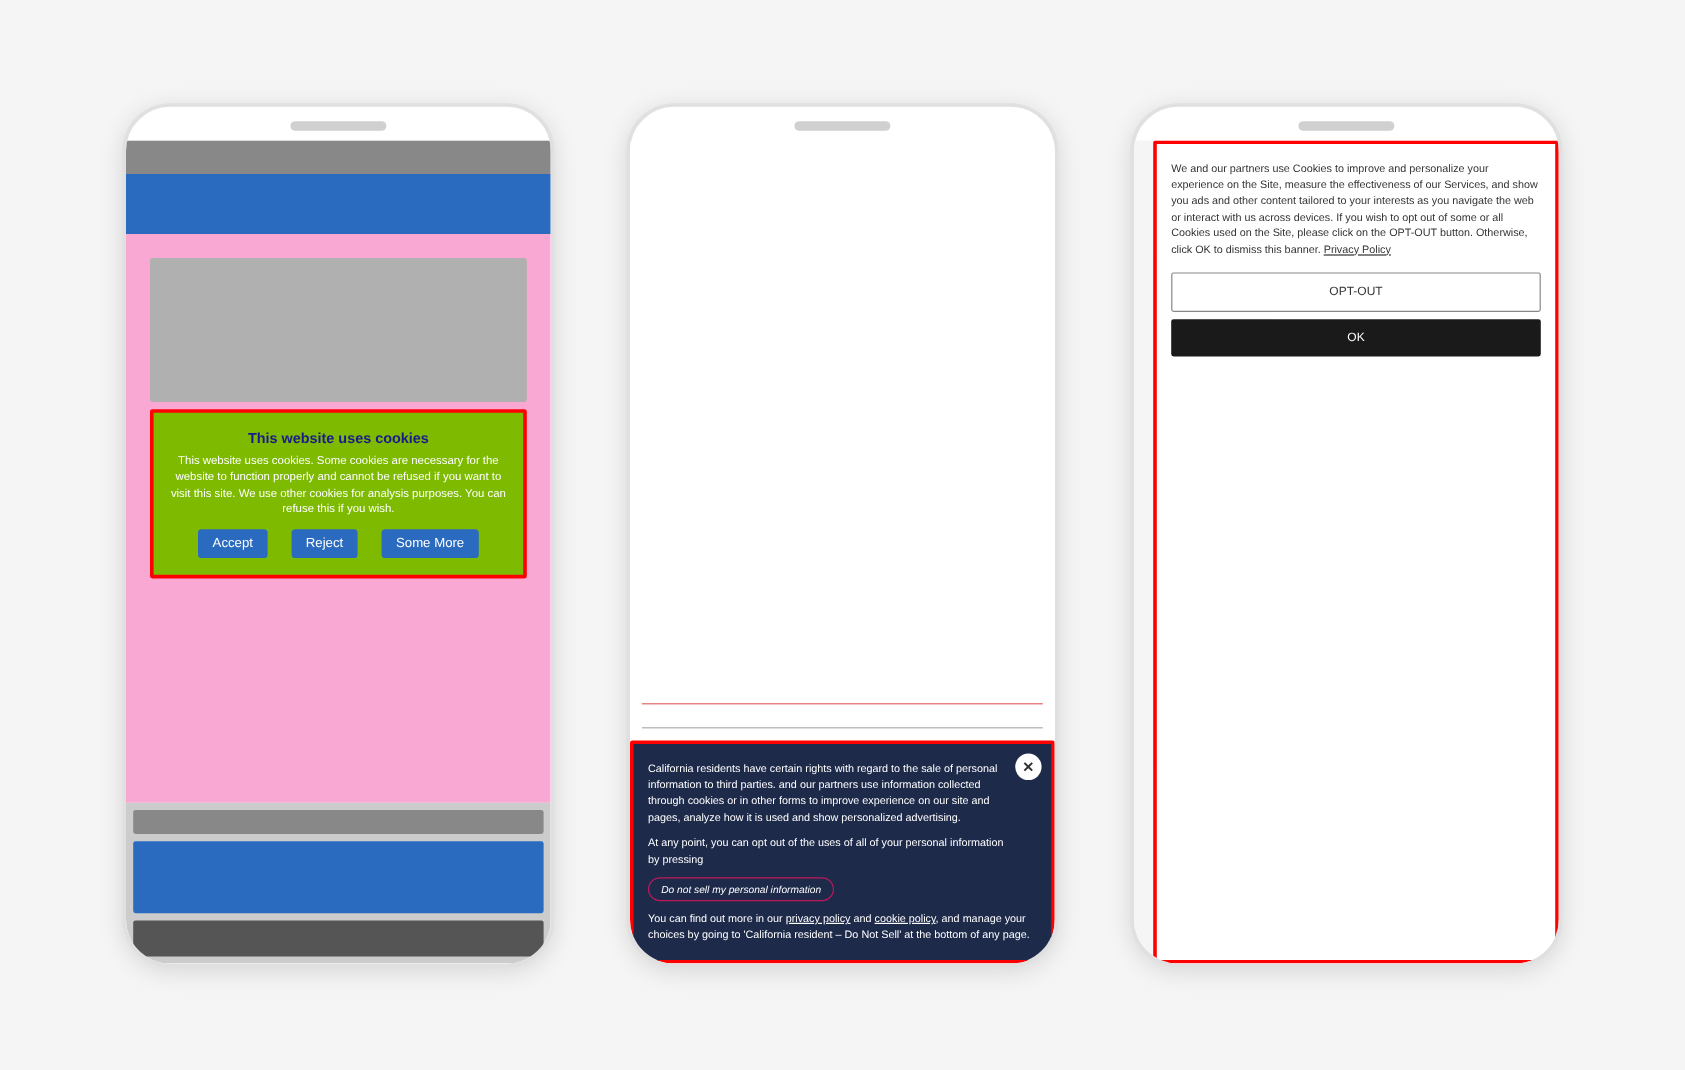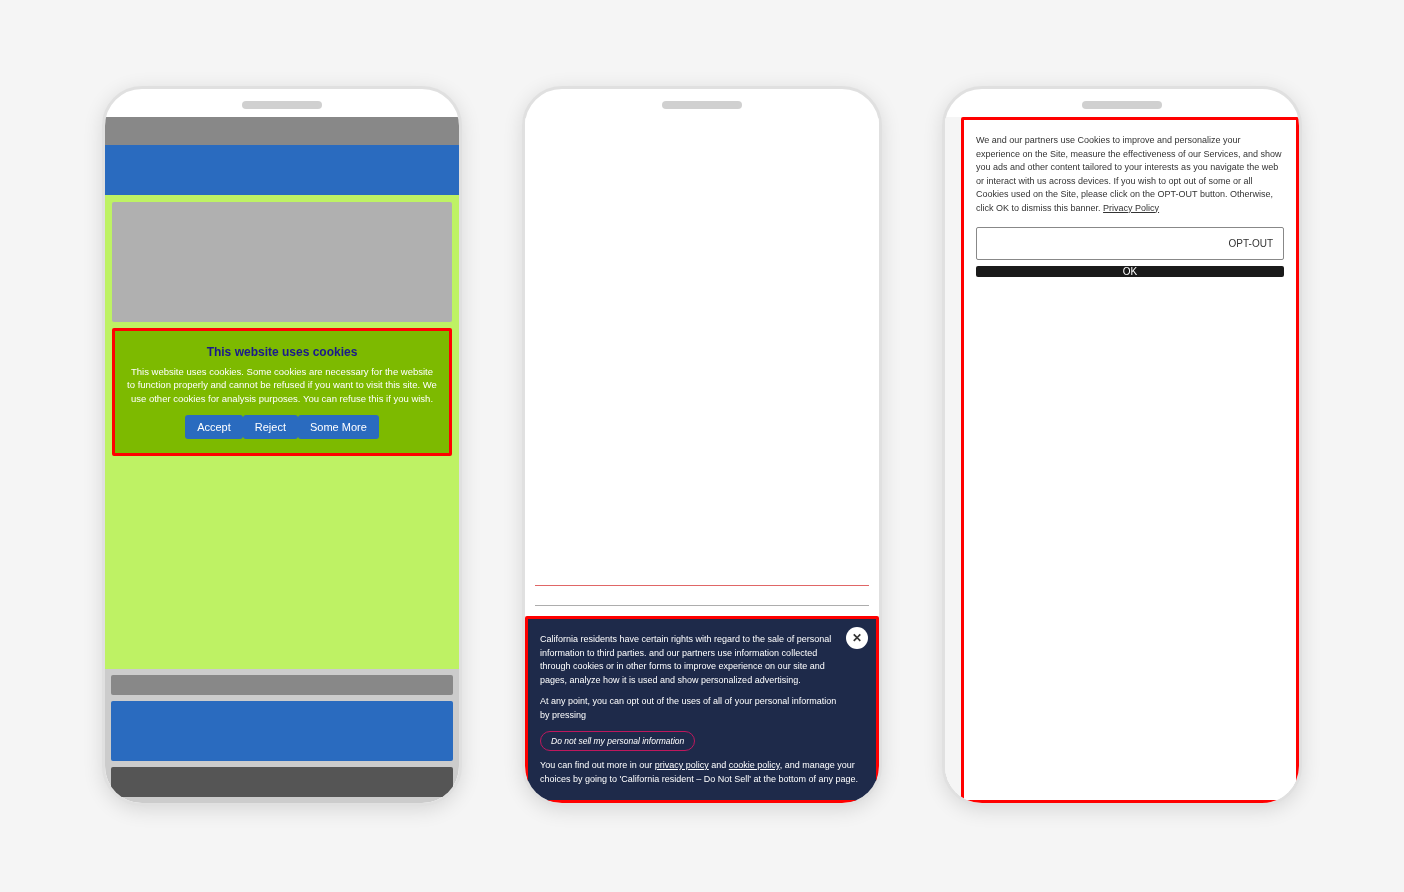--- a/index.html
+++ b/index.html
@@ -65,22 +65,22 @@
     }
     .p1-blue-bar {
       height: 50px;
       background: #2a6bbf;
       margin: 0;
     }
     .p1-content-area {
       flex: 1;
       display: flex;
       flex-direction: column;
-      background: #bef264;
-      padding: 7px;
+      background: #f9a8d4;
+      padding: 20px;
     }
     .p1-gray-block {
       height: 120px;
       background: #b0b0b0;
       border-radius: 2px;
       margin-bottom: 6px;
     }
     .p1-cookie-banner {
       border: 3px solid #ff0000;
       background: #7dba00;
@@ -95,21 +95,21 @@
       margin-bottom: 6px;
     }
     .p1-cookie-text {
       font-size: 9.5px;
       color: #fff;
       line-height: 1.4;
       margin-bottom: 10px;
     }
     .p1-buttons {
       display: flex;
-      gap: 0;
+      gap: 20px;
       justify-content: center;
     }
     .p1-btn {
       background: #2a6bbf;
       color: #fff;
       border: none;
       border-radius: 3px;
       padding: 6px 12px;
       font-size: 11px;
       cursor: pointer;
@@ -262,31 +262,32 @@
       color: #333;
     }
     .p3-opt-out-btn {
       display: block;
       width: 100%;
       border: 1px solid #888;
       background: #fff;
       color: #333;
       padding: 10px;
       font-size: 10px;
-      text-align: right;
+      text-align: center;
       cursor: pointer;
       margin-bottom: 6px;
       border-radius: 2px;
     }
     .p3-ok-btn {
       display: block;
       width: 100%;
       border: none;
       background: #1a1a1a;
       color: #fff;
+      padding: 10px;
       font-size: 10px;
       text-align: center;
       cursor: pointer;
       border-radius: 2px;
     }
   </style>
 </head>
 <body>
 
 <div class="phones-container">

